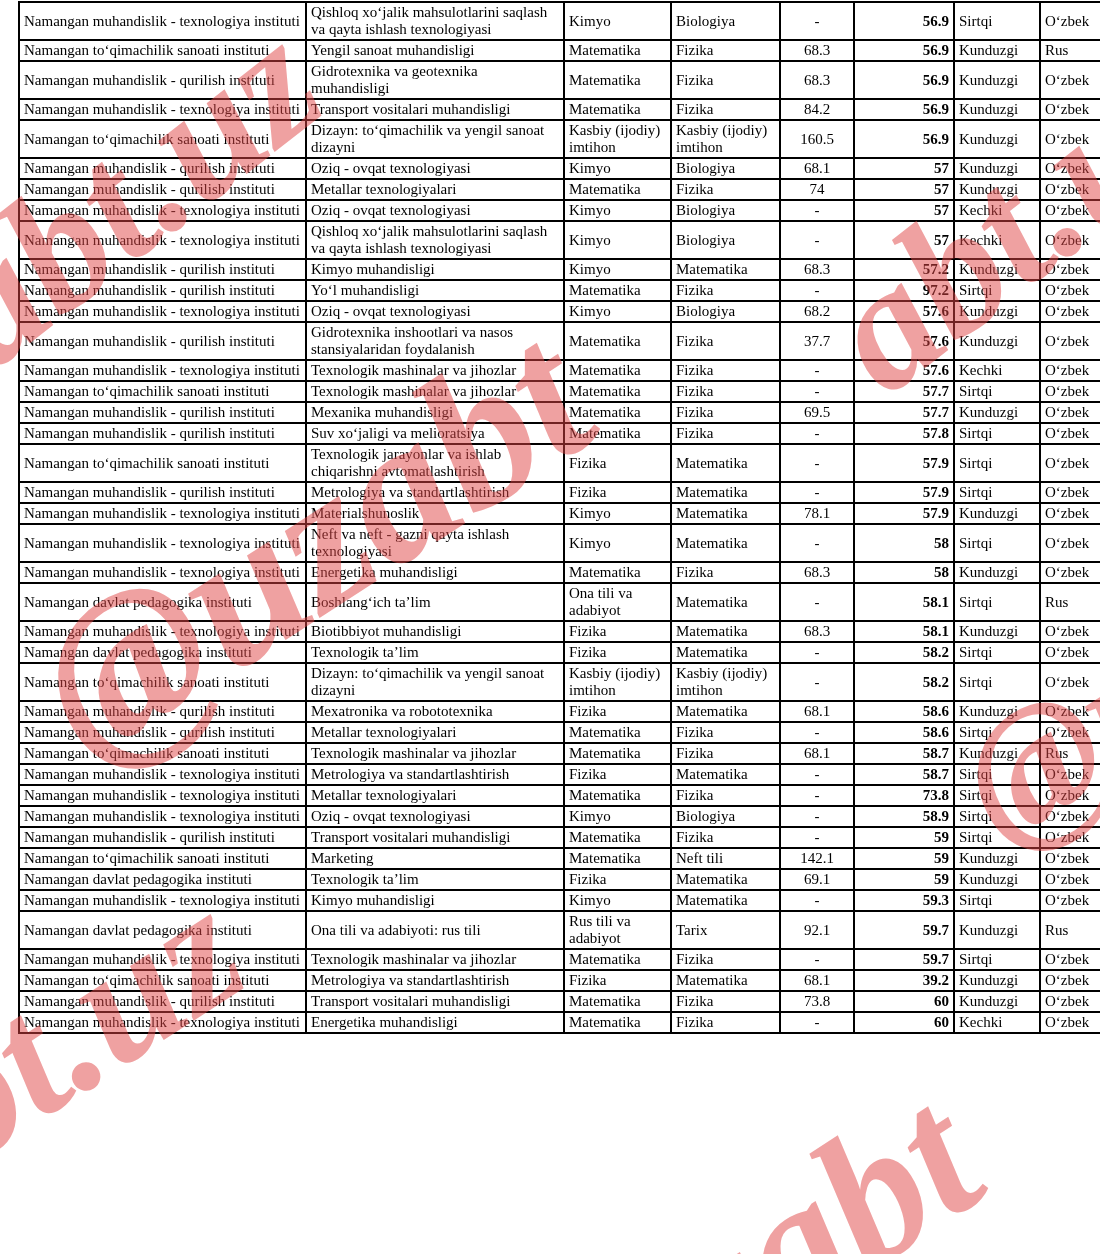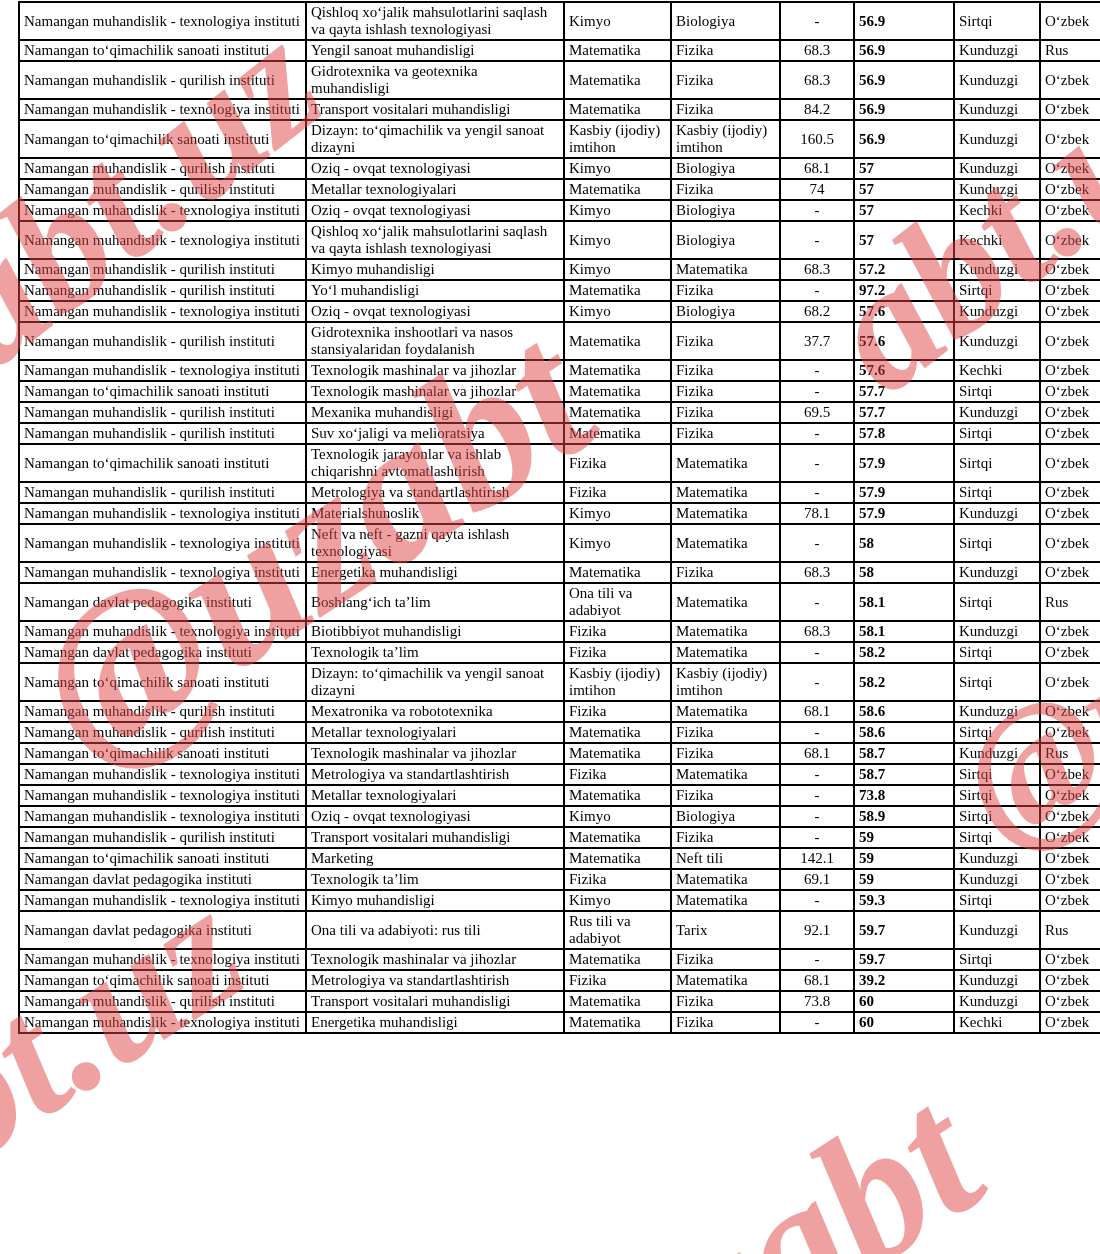--- a/index.html
+++ b/index.html
@@ -26,21 +26,21 @@
     line-height:17px;
     vertical-align:middle;
     overflow:hidden;
     word-wrap:break-word;
   }
   td.col-institute{width:277px;padding-left:6px;}
   td.col-program{width:248px;padding-left:6px;}
   td.col-subject1{width:97px;padding-left:5px;padding-right:2px;}
   td.col-subject2{width:99px;padding-left:5px;padding-right:2px;}
   td.col-score1{width:64px;text-align:center;}
-  td.col-score2{width:90px;text-align:left;font-weight:bold;}
+  td.col-score2{width:90px;text-align:right;font-weight:bold;}
   td.col-form{width:76px;padding-left:6px;}
   td.col-language{width:74px;padding-left:6px;}
 
   
   .watermarks{
     position:absolute;
     left:0;top:0;width:1100px;height:1254px;
     pointer-events:none;
     z-index:5;
     overflow:hidden;

